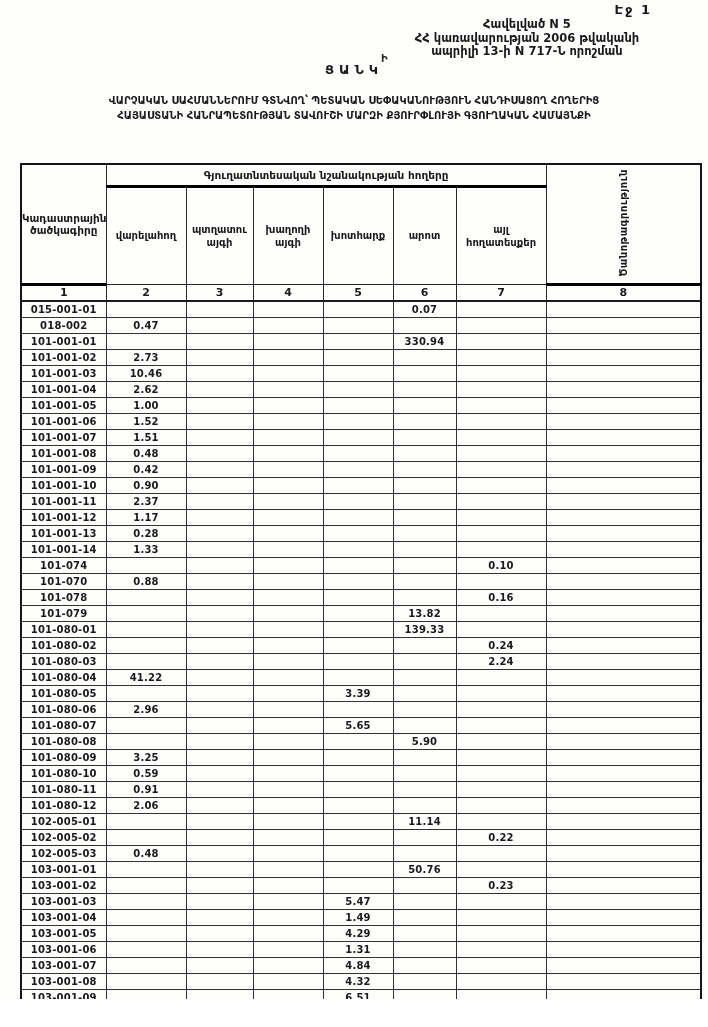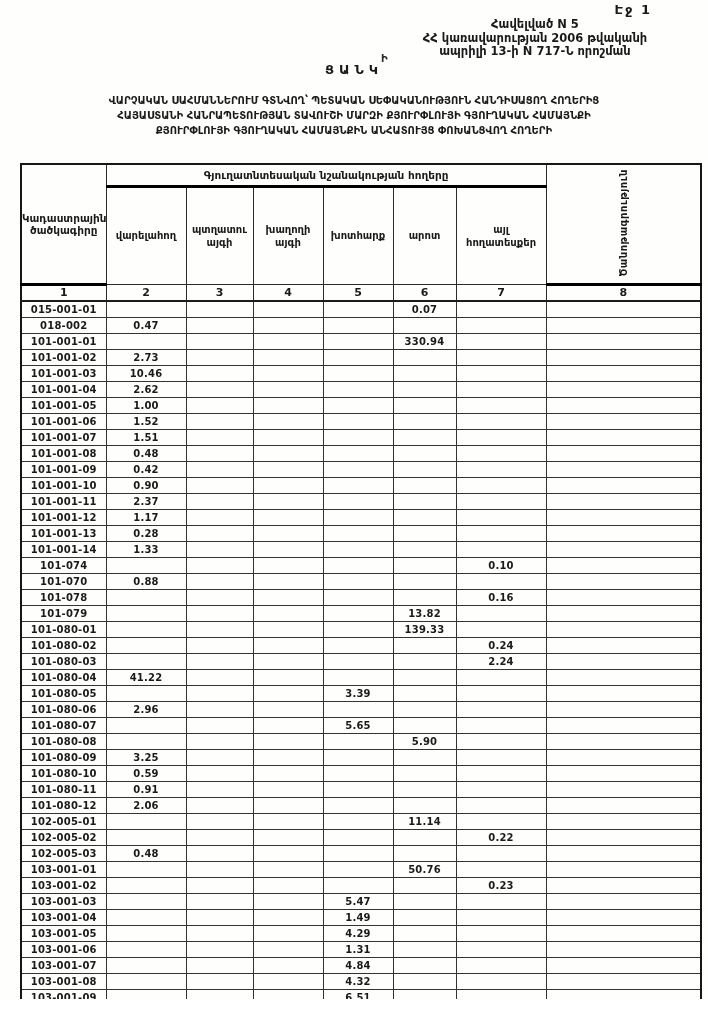--- a/index.html
+++ b/index.html
@@ -7,21 +7,21 @@
   .page {
     position:relative; width:708px; height:999px;
     background:#fefefd; overflow:hidden;
     font-family:"DejaVu Sans", sans-serif; color:#1a1a1a;
   }
   .page-no {
     position:absolute; top:2px; right:56px;
     font-size:13px; font-weight:700; letter-spacing:2px;
   }
   .annex {
-    position:absolute; top:18px; left:370px; width:330px;
+    position:absolute; top:18px; left:362px; width:330px;
     text-align:center; font-size:11.5px; font-weight:700; line-height:13.5px;
   }
   .scan-artifact {
     position:absolute; left:381px; top:53px;
     font-size:10px; font-weight:700; color:#2a2a2a;
   }
   .doc-title {
     position:absolute; top:62px; left:0; width:100%;
     text-align:center; font-size:13px; font-weight:700; letter-spacing:5px;
   }
@@ -67,21 +67,20 @@
     <div>ապրիլի 13-ի N 717-Ն որոշման</div>
   </div>
 
   <div class="scan-artifact">Ի</div>
 
   <div class="doc-title">ՑԱՆԿ</div>
 
   <div class="doc-subtitle">
     <div>ՎԱՐՉԱԿԱՆ ՍԱՀՄԱՆՆԵՐՈՒՄ ԳՏՆՎՈՂ՝ ՊԵՏԱԿԱՆ ՍԵՓԱԿԱՆՈՒԹՅՈՒՆ ՀԱՆԴԻՍԱՑՈՂ ՀՈՂԵՐԻՑ</div>
     <div>ՀԱՅԱՍՏԱՆԻ ՀԱՆՐԱՊԵՏՈՒԹՅԱՆ ՏԱՎՈՒՇԻ ՄԱՐԶԻ ՔՅՈՒՐՓԼՈՒՅԻ ԳՅՈՒՂԱԿԱՆ ՀԱՄԱՅՆՔԻ</div>
-    <div>ՔՅՈՒՐՓԼՈՒՅԻ ԳՅՈՒՂԱԿԱՆ ՀԱՄԱՅՆՔԻՆ ԱՆՀԱՏՈՒՅՑ ՓՈԽԱՆՑՎՈՂ ՀՈՂԵՐԻ</div>
   </div>
 
   <table class="land">
     <colgroup>
       <col style="width:85px">
         <col style="width:80px">
         <col style="width:67px">
         <col style="width:70px">
       <col style="width:70px">
         <col style="width:63px">

